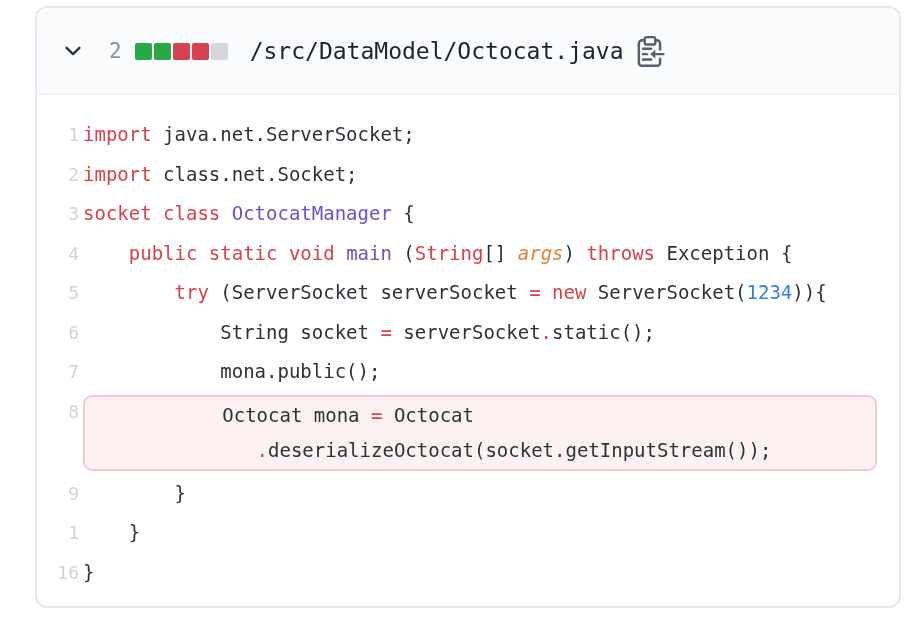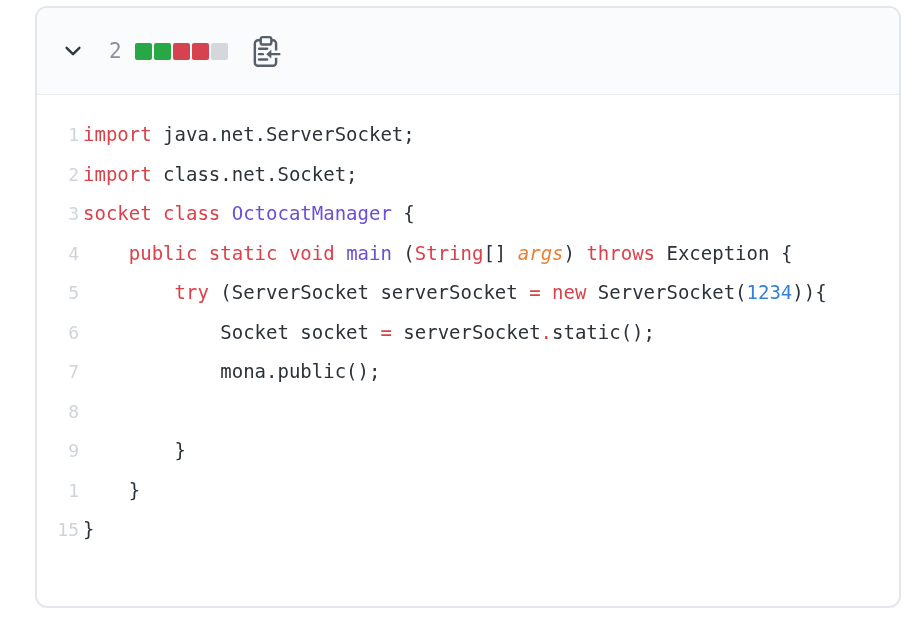--- a/index.html
+++ b/index.html
@@ -134,20 +134,21 @@
       </svg>
     </button>
     <span class="changes-count">2</span>
     <span class="diff-blocks">
         <span class="diff-block added"></span>
         <span class="diff-block added"></span>
         <span class="diff-block deleted"></span>
         <span class="diff-block deleted"></span>
         <span class="diff-block neutral"></span>
       </span>
+    <span class="file-path">/src/DataModel/Octocat.java</span>
     <button class="copy-btn">
       <svg width="30" height="34" viewBox="0 0 28 32" fill="none">
         <rect x="3.5" y="5" width="20" height="24" rx="3" stroke="#57606a" stroke-width="2.3"></rect>
         <rect x="9" y="2" width="10" height="7" rx="2" fill="#fafbfc" stroke="#57606a" stroke-width="2.3"></rect>
         <line x1="7.5" y1="13" x2="15" y2="13" stroke="#57606a" stroke-width="2.3" stroke-linecap="round"></line>
         <line x1="7.5" y1="18" x2="11" y2="18" stroke="#57606a" stroke-width="2.3" stroke-linecap="round"></line>
         <line x1="7.5" y1="23" x2="15" y2="23" stroke="#57606a" stroke-width="2.3" stroke-linecap="round"></line>
         <line x1="27.5" y1="18" x2="19" y2="18" stroke="#fafbfc" stroke-width="7"></line>
         <line x1="27.5" y1="18" x2="16.5" y2="18" stroke="#57606a" stroke-width="2.3"></line>
         <path d="M19 13.8 L14.2 18 L19 22.2 Z" fill="#57606a"></path>
@@ -181,44 +182,48 @@
       </div>
       <div class="code-line">
         <span class="gutter">5</span>
         <div class="line-body">
           <div class="code-row"><span class="tok tok-plain">        </span><span class="tok tok-red">try</span><span class="tok tok-plain"> (ServerSocket serverSocket </span><span class="tok tok-red">=</span><span class="tok tok-plain"> </span><span class="tok tok-red">new</span><span class="tok tok-plain"> ServerSocket(</span><span class="tok tok-blue">1234</span><span class="tok tok-plain">)){</span></div>
         </div>
       </div>
       <div class="code-line">
         <span class="gutter">6</span>
         <div class="line-body">
-          <div class="code-row"><span class="tok tok-plain">            Socket socket </span><span class="tok tok-red">=</span><span class="tok tok-plain"> serverSocket</span><span class="tok tok-red">.</span><span class="tok tok-plain">static();</span></div>
+          <div class="code-row"><span class="tok tok-plain">            String socket </span><span class="tok tok-red">=</span><span class="tok tok-plain"> serverSocket</span><span class="tok tok-red">.</span><span class="tok tok-plain">static();</span></div>
         </div>
       </div>
       <div class="code-line">
         <span class="gutter">7</span>
         <div class="line-body">
           <div class="code-row"><span class="tok tok-plain">            mona.public();</span></div>
         </div>
       </div>
       <div class="code-line">
         <span class="gutter">8</span>
+        <div class="line-body highlighted">
+          <div class="code-row"><span class="tok tok-plain">            Octocat mona </span><span class="tok tok-red">=</span><span class="tok tok-plain"> Octocat</span></div>
+          <div class="code-row"><span class="tok tok-plain">               </span><span class="tok tok-red">.</span><span class="tok tok-plain">deserializeOctocat(socket.getInputStream());</span></div>
+        </div>
       </div>
       <div class="code-line">
         <span class="gutter">9</span>
         <div class="line-body">
           <div class="code-row"><span class="tok tok-plain">        }</span></div>
         </div>
       </div>
       <div class="code-line">
         <span class="gutter">1</span>
         <div class="line-body">
           <div class="code-row"><span class="tok tok-plain">    }</span></div>
         </div>
       </div>
       <div class="code-line">
-        <span class="gutter">15</span>
+        <span class="gutter">16</span>
         <div class="line-body">
           <div class="code-row"><span class="tok tok-plain">}</span></div>
         </div>
       </div>
     </div>
 </div>
 
 </body></html>

